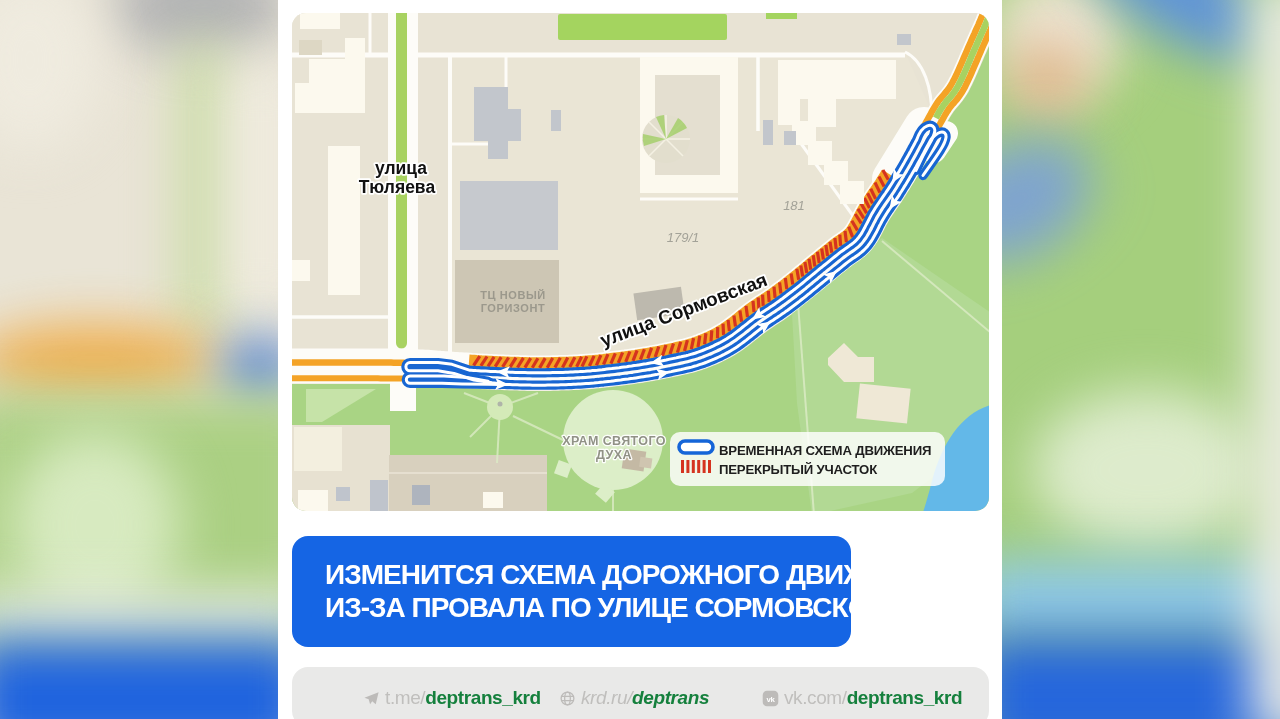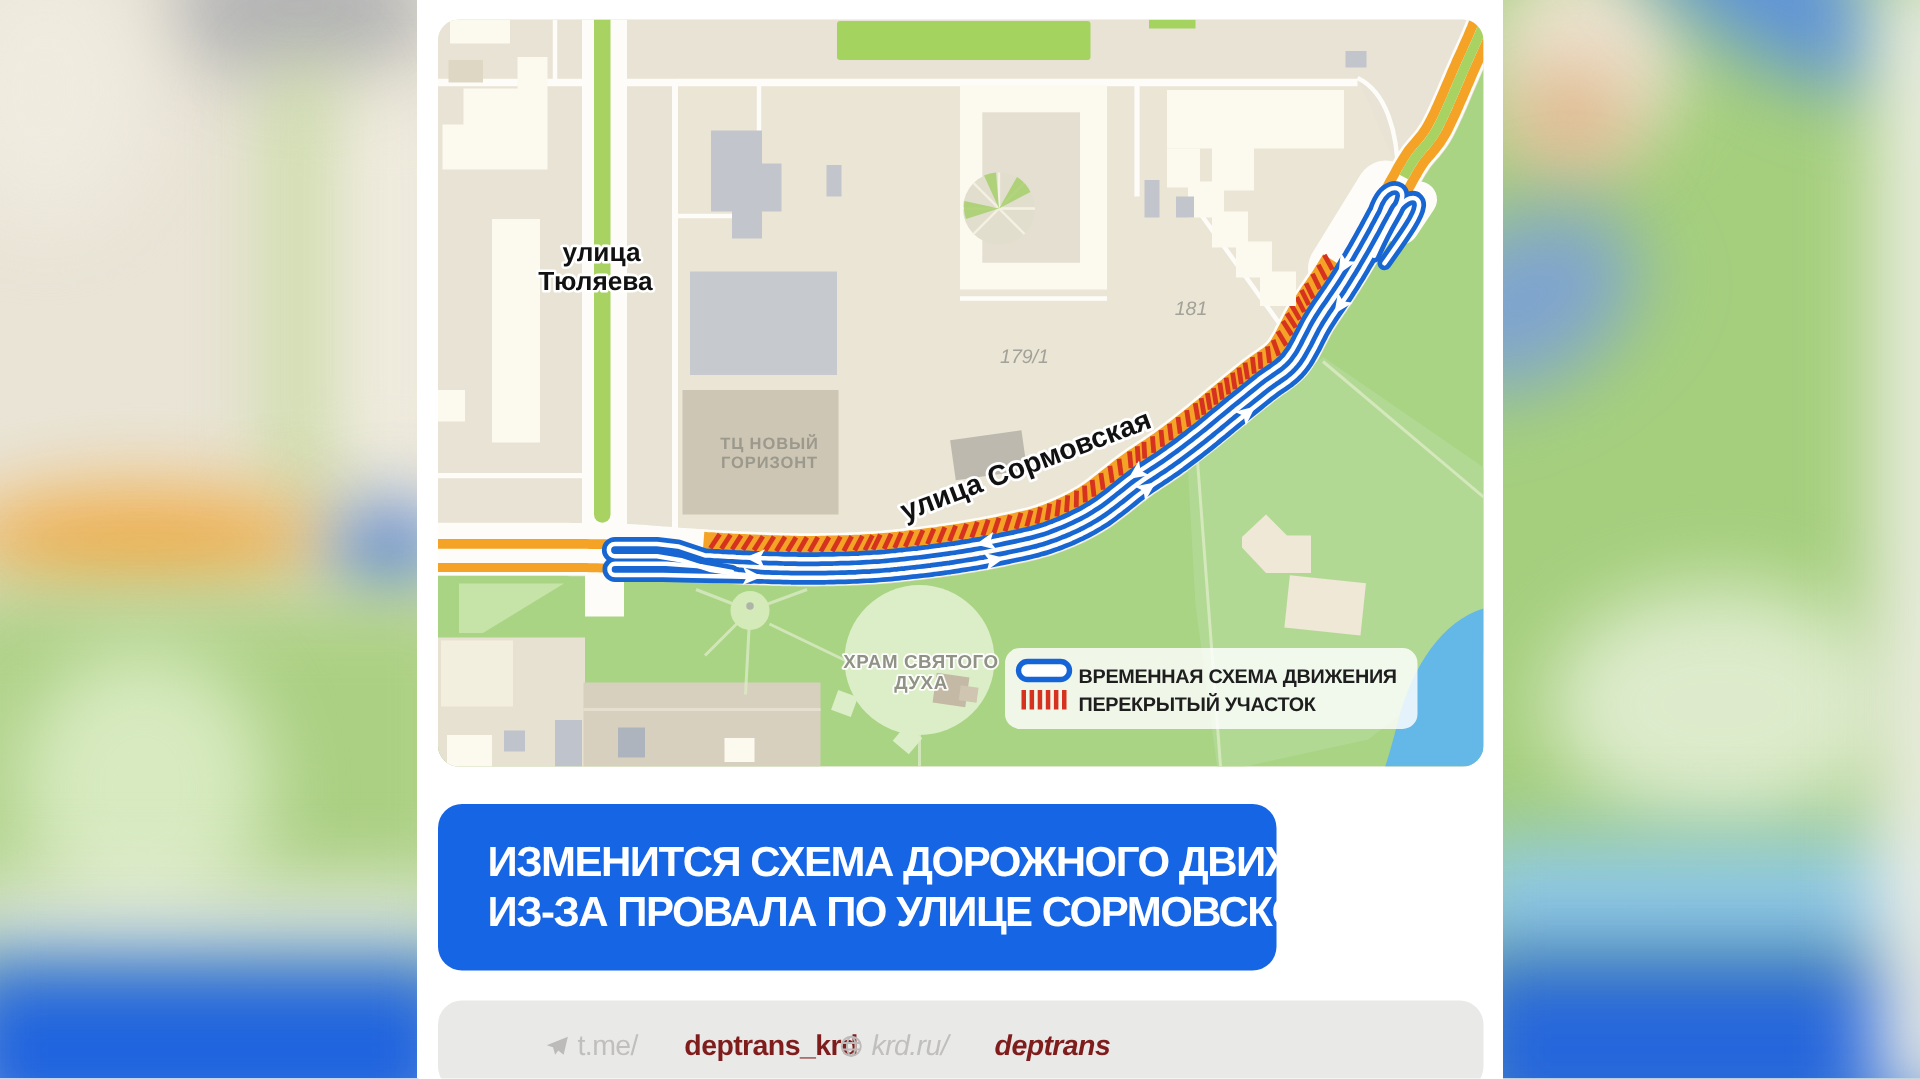--- a/index.html
+++ b/index.html
@@ -4,21 +4,21 @@
 html,body{margin:0;padding:0;width:1280px;height:719px;overflow:hidden;font-family:"Liberation Sans",sans-serif;background:#fff;}
 #stage{position:relative;width:1280px;height:719px;}
 .bgpane{position:absolute;top:0;height:719px;overflow:hidden;}
 .blob{position:absolute;filter:blur(26px);}
 #card{position:absolute;left:278px;top:0;width:724px;height:719px;background:#fff;}
 #map{position:absolute;left:292px;top:13px;width:697px;height:498px;border-radius:14px;overflow:hidden;background:#E8E3D4;}
 #banner{position:absolute;left:292px;top:536px;width:559px;height:111px;border-radius:16px;background:#1565E4;color:#fff;font-weight:bold;}
 #banner div{position:absolute;left:33px;top:22px;font-size:28px;line-height:33px;letter-spacing:-1px;white-space:nowrap;}
 #bbar{position:absolute;left:292px;top:667px;width:697px;height:60px;border-radius:16px;background:#E9E9E8;color:#C0BFBD;font-size:19px;letter-spacing:-0.4px;}
 .soc{position:absolute;top:20px;white-space:nowrap;}
-.soc b{font-weight:bold;color:#7f1d1d;margin-left:31px;}
+.soc b{font-weight:bold;color:#15803d;}
 .soc svg{vertical-align:-3px;margin-right:5px;}
 </style></head>
 <body>
 <div id="stage">
 
 <div class="bgpane" style="left:0;width:279px;background:#E9E4D6;">
   <div class="blob" style="left:110px;top:-45px;width:180px;height:100px;background:#A9ABAF;opacity:.85;border-radius:50%;"></div>
   <div class="blob" style="left:-40px;top:-30px;width:140px;height:180px;background:#EFEBDF;border-radius:50%;"></div>
   <div class="blob" style="left:180px;top:40px;width:48px;height:300px;background:#C9DCA4;border-radius:40px;"></div>
   <div class="blob" style="left:235px;top:60px;width:50px;height:260px;background:#F2EEE2;border-radius:40px;"></div>
@@ -360,14 +360,18 @@
   <span class="soc" style="left:71px;"><svg width="17" height="17" viewBox="0 0 24 24" fill="#BDBBB9">
           <path d="M22 3L2 11l6 2 2 7 3-4 5 4z"></path>
         </svg>t.me/<b>deptrans_krd</b></span>
 
   <span class="soc" style="left:267px;font-style:italic;"><svg width="17" height="17" viewBox="0 0 24 24" fill="none" stroke="#BDBBB9" stroke-width="1.8">
           <circle cx="12" cy="12" r="9"></circle>
           <ellipse cx="12" cy="12" rx="4" ry="9"></ellipse>
           <path d="M3.5 9h17M3.5 15h17"></path>
         </svg>krd.ru/<b>deptrans</b></span>
 
+  <span class="soc" style="left:470px;"><svg width="17" height="17" viewBox="0 0 24 24">
+          <rect x="1" y="1" width="22" height="22" rx="6" fill="#BDBBB9"></rect>
+          <text x="12" y="16.5" font-size="11" font-weight="bold" text-anchor="middle" fill="#fff" font-family="Liberation Sans">vk</text>
+        </svg>vk.com/<b>deptrans_krd</b></span>
 </div>
 </div>
 
 </body></html>

